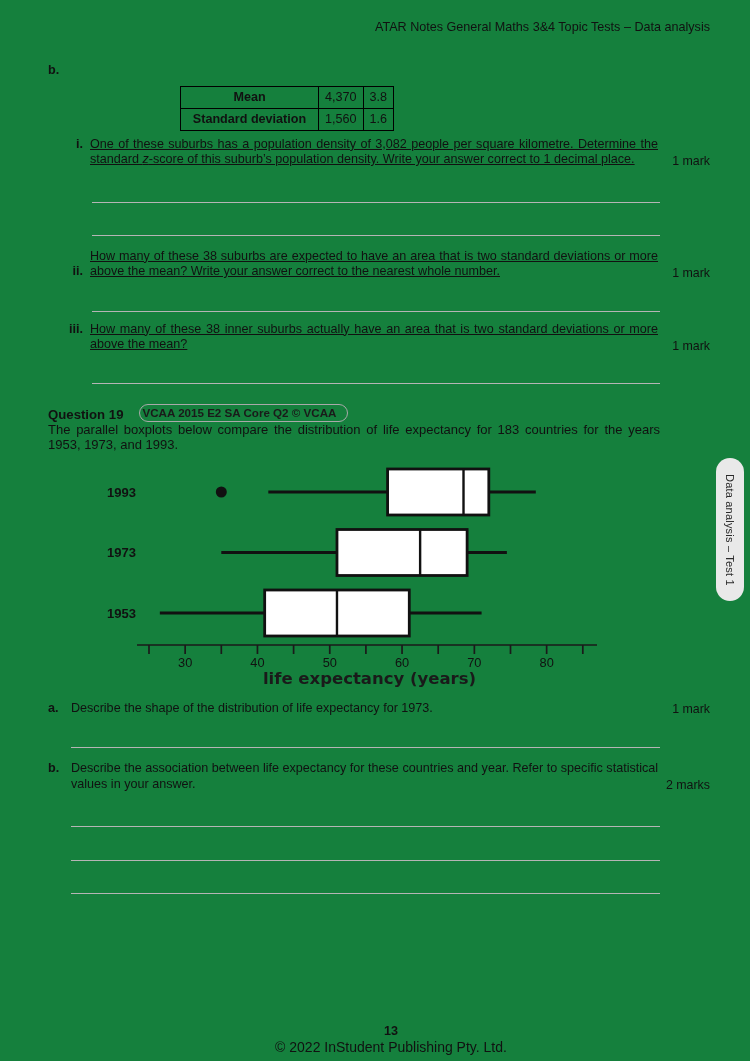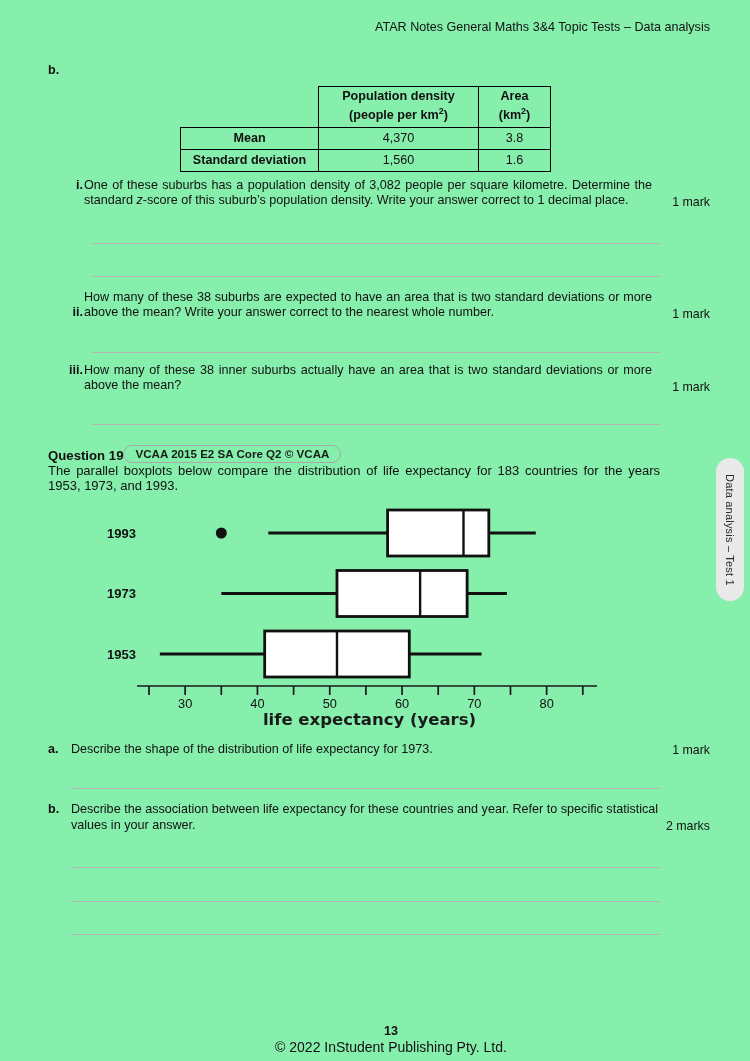--- a/index.html
+++ b/index.html
@@ -1,40 +1,40 @@
 <!DOCTYPE html>
 <html><head>
 <meta charset="utf-8">
 <style>
   * { margin:0; padding:0; box-sizing:border-box; }
   html,body { background:#888; }
   .page {
     position:relative;
     width:750px; height:1061px;
     margin:0 auto;
-    background:#86efac;
+    background:#15803d;
     font-family:"Liberation Sans", sans-serif;
     color:#111;
     overflow:hidden;
   }
   .content { padding:20px 40px 0 48px; }
   .header { text-align:right; font-size:12.6px; color:#111; }
 
   
   .question { display:flex; align-items:flex-start; margin-right:0; }
   .q-label { font-weight:bold; font-size:12.6px; line-height:15.5px; }
   .q-body  { font-size:12.6px; line-height:15.5px; text-align:justify; }
   .q-marks { margin-left:auto; align-self:flex-end; font-size:12.4px; white-space:nowrap; width:52px; text-align:right; }
 
   .qb-top { margin-top:29px; }
   .qb-top .q-label { width:23px; }
   .qb-top .q-body  { width:589px; }
 
   .sub .q-label { width:35px; text-align:right; padding-right:0; }
-  .sub .q-body  { width:568px; margin-left:1px; }
+  .sub .q-body  { width:568px; margin-left:7px;text-decoration:underline; }
 
   .qa-bot .q-label { width:23px; }
   .qa-bot .q-body  { width:589px; }
 
   
   table.stats { border-collapse:collapse; margin-left:132px; margin-top:7px; }
   table.stats td, table.stats th { border:1.6px solid #000; font-size:12.6px; padding:0 6px; text-align:center; vertical-align:middle; }
   table.stats .noborder { border:none; }
   table.stats th { font-weight:bold; }
   .th-tall { height:41px; line-height:15px; }
@@ -46,23 +46,24 @@
 
   
   .answer-line { height:0; border-bottom:1px solid #b5b5b5; margin-right:50px; }
   .al-indent { margin-left:44px; }
   .al-flush  { margin-left:23px; }
 
   
   .q19-head { display:flex; align-items:flex-end; margin-top:20px; }
   .q19-title { font-weight:bold; font-size:13.2px; }
   .badge {
+    margin-left:16px;
     border:1.3px solid #a9a9a9;
     border-radius:11px;
-    padding:1px 11px 2px 11px;
+    padding:1px 11px 2px 2px;
     font-weight:bold;
     font-size:11.6px;
     color:#1a1a1a;
     white-space:nowrap;
   }
   .q19-intro { font-size:13px; line-height:15.5px; text-align:justify; width:612px; }
 
   .chart-wrap { margin-left:52px; margin-top:1px; width:540px; height:240px; }
 
   .italic { font-style:italic; }
@@ -98,31 +99,20 @@
     <div class="header">
       <span>ATAR Notes General Maths 3&amp;4 Topic Tests – Data analysis</span>
     </div>
 
     <div class="question qb-top">
       <div class="q-label">b.</div>
     </div>
 
     <table class="stats">
       <tbody>
-          <tr>
-        <th class="noborder"></th>
-        <th class="th-tall col-density">
-          <span>Population density</span><br>
-          <span>(people per km</span><sup>2</sup><span>)</span>
-        </th>
-        <th class="th-tall col-area">
-          <span>Area</span><br>
-          <span>(km</span><sup>2</sup><span>)</span>
-        </th>
-      </tr>
       <tr class="row-h">
         <td class="col-label">Mean</td>
         <td>4,370</td>
         <td>3.8</td>
       </tr>
       <tr class="row-h">
         <td class="col-label">Standard deviation</td>
         <td>1,560</td>
         <td>1.6</td>
       </tr>

